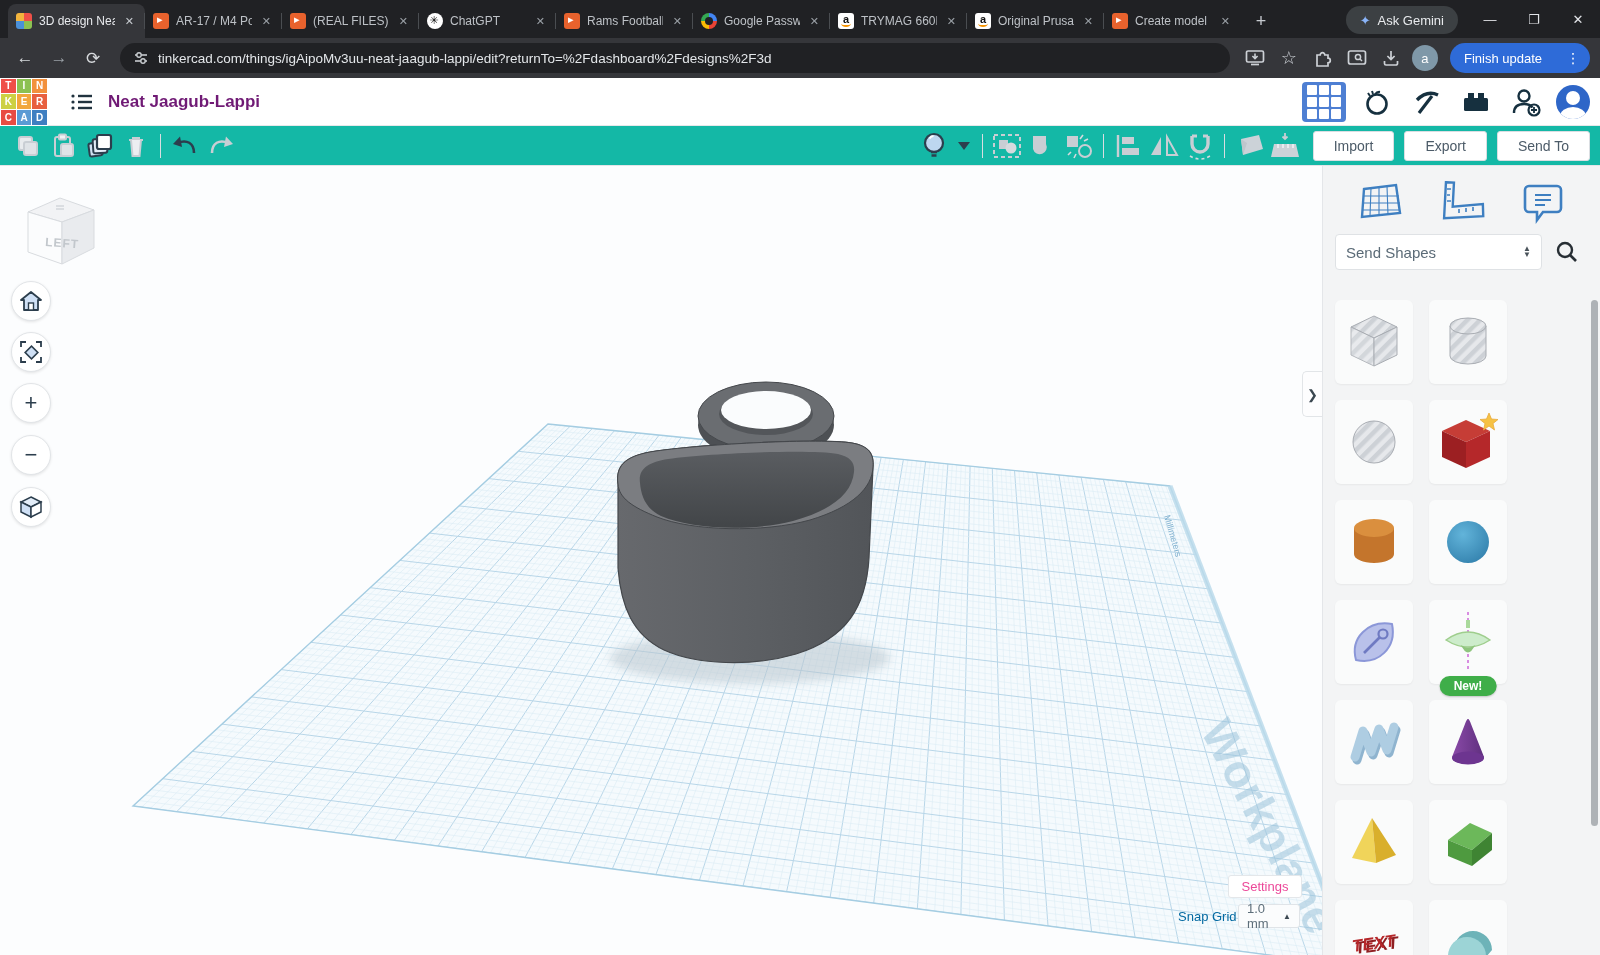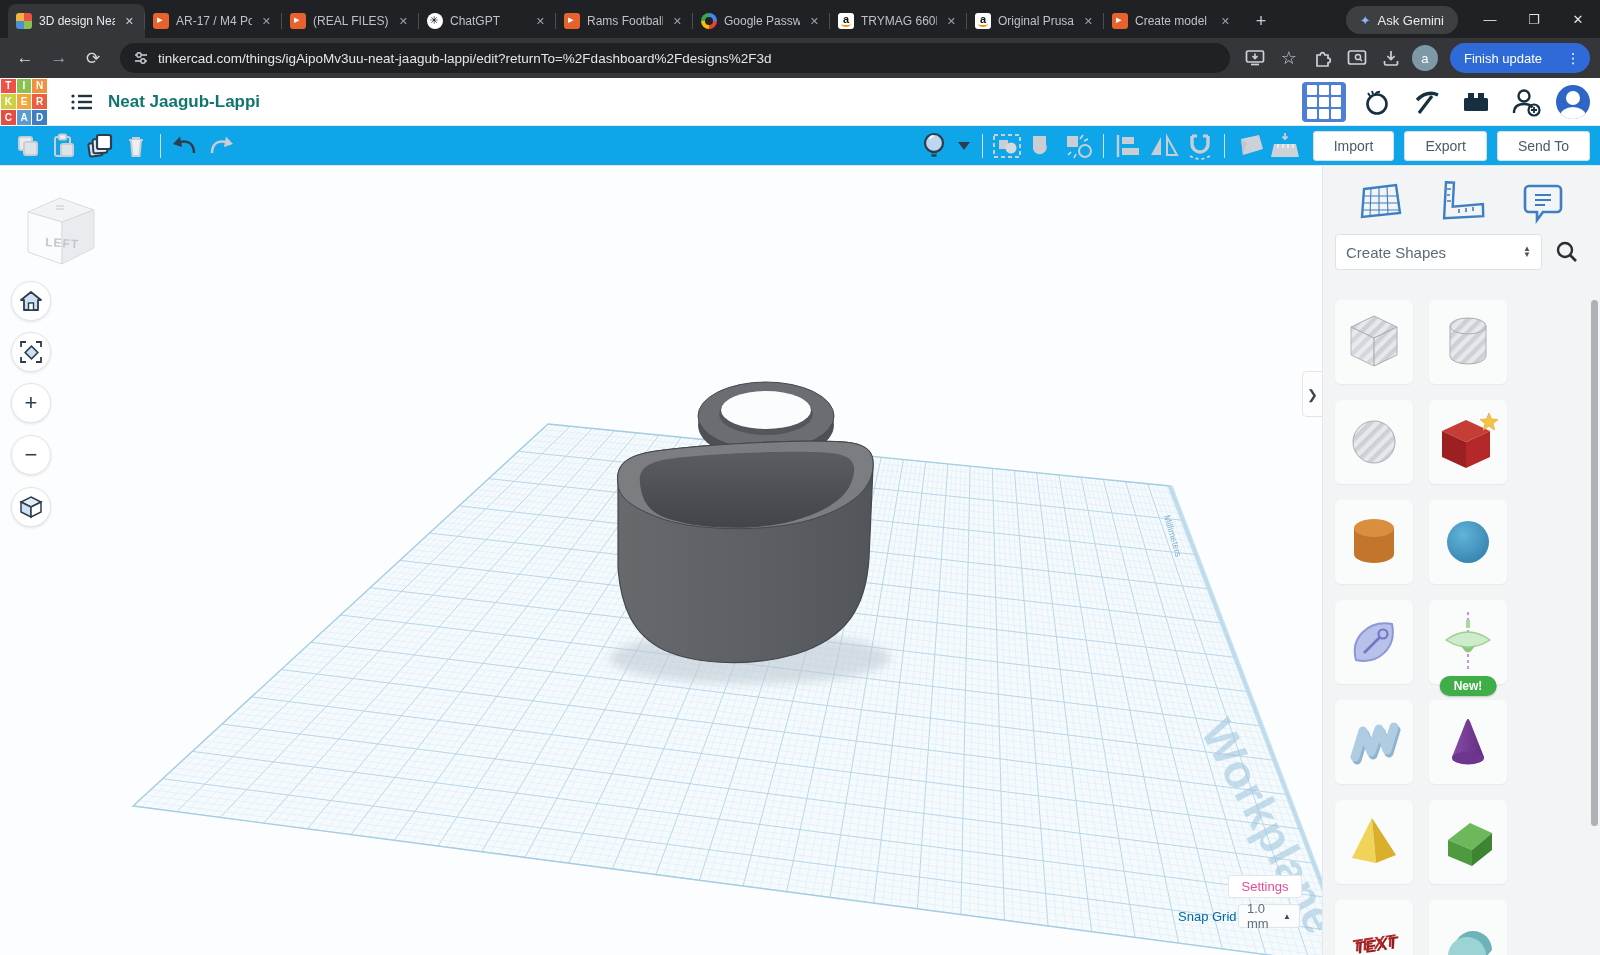--- a/index.html
+++ b/index.html
@@ -42,31 +42,31 @@
   .tbicon{width:26px;height:26px;display:flex;align-items:center;justify-content:center}
   .avatar-a{width:26px;height:26px;border-radius:50%;background:#7f98a8;color:#fff;font-size:13px;display:flex;align-items:center;justify-content:center}
   .finish{height:30px;background:#2e6bd8;border-radius:15px;color:#fff;font-size:13px;display:flex;align-items:center;gap:24px;padding:0 6px 0 14px;margin-left:4px}
   .finish .dots{font-size:14px;letter-spacing:0;padding-right:4px}
 
   
   .tcheader{height:48px;background:#fff;border-bottom:1px solid #e6e8ea;display:flex;align-items:center}
   .tclogo{width:48px;height:48px;display:grid;grid-template-columns:repeat(3,1fr);grid-template-rows:repeat(3,1fr);gap:1px;padding:1px;background:#fff;flex:none}
   .tclogo span{display:flex;align-items:center;justify-content:center;color:#fff;font-size:10px;font-weight:bold}
   .listicon{margin:0 14px 0 22px}
-  .tctitle{font-size:17px;font-weight:600;color:#0f766e}
+  .tctitle{font-size:17px;font-weight:600;color:#701a75}
   .hdright{margin-left:auto;display:flex;align-items:center;gap:10px;padding-right:10px}
   .gridbtn{width:44px;height:40px;background:#4e7fd3;border-radius:4px;display:grid;grid-template-columns:repeat(3,10px);grid-template-rows:repeat(3,10px);gap:2px;align-content:center;justify-content:center}
   .gridbtn i{background:#fff;border-radius:1px}
   .hdicon{width:40px;height:40px;display:flex;align-items:center;justify-content:center}
   .avatar-big{width:34px;height:34px;border-radius:50%;background:#2e66c8;position:relative;overflow:hidden;flex:none}
   .avatar-big::before{content:"";position:absolute;left:10px;top:6px;width:14px;height:14px;background:#fff;border-radius:50%}
   .avatar-big::after{content:"";position:absolute;left:4px;top:22px;width:26px;height:18px;background:#fff;border-radius:50% 50% 0 0}
 
   
-  .edtoolbar{height:40px;background:#0ea5e9;display:flex;align-items:center;padding:0 10px;border-bottom:1px solid #e3e5e8}
+  .edtoolbar{height:40px;background:#14b8a6;display:flex;align-items:center;padding:0 10px;border-bottom:1px solid #e3e5e8}
   .etb{width:36px;height:32px;display:flex;align-items:center;justify-content:center}
   .sep{width:1px;height:24px;background:#d9dde1;margin:0 6px}
   .etb-spacer{flex:1}
   .tbbtn{height:30px;padding:0 20px;background:#fff;border:1px solid #dadee2;border-radius:3px;color:#4c5b68;font-size:14px;display:flex;align-items:center;margin-left:10px}
 
   
   .main{display:flex;height:789px}
   .canvas{position:relative;width:1322px;height:789px;background:#fcfdfe;overflow:hidden}
   .scene{position:absolute;left:0;top:0}
 
@@ -702,21 +702,21 @@
         <polygon points="8,2 16,2 16,26 46,22 47,34 8,38" fill="none" stroke="#3e7fc1" stroke-width="2.4" transform="rotate(3 24 20)"></polygon>
         <path d="M10 8 h4 M10 14 h3 M10 20 h4 M22 28 v4 M29 27 v4 M36 26 v4" stroke="#3e7fc1" stroke-width="1.6"></path>
       </svg>
       <svg width="44" height="44">
         <path d="M8 6 h28 a4 4 0 0 1 4 4 v18 a4 4 0 0 1 -4 4 h-14 l-6 8 v-8 h-8 a4 4 0 0 1 -4 -4 V10 a4 4 0 0 1 4 -4 Z" fill="none" stroke="#3e7fc1" stroke-width="2.6"></path>
         <path d="M14 15 h16 M14 20 h16 M14 25 h10" stroke="#3e7fc1" stroke-width="1.8"></path>
       </svg>
     </div>
     <div class="pickrow">
       <div class="category">
-        <span>Create Shapes</span>
+        <span>Send Shapes</span>
         <span class="updown">
             <span>▲</span>
             <span>▼</span>
           </span>
       </div>
       <div class="searchbtn">
         <svg width="24" height="24">
             <circle cx="10" cy="10" r="7" fill="none" stroke="#272e34" stroke-width="2.4"></circle>
             <line x1="15" y1="15" x2="21" y2="21" stroke="#272e34" stroke-width="2.6"></line>
           </svg>

